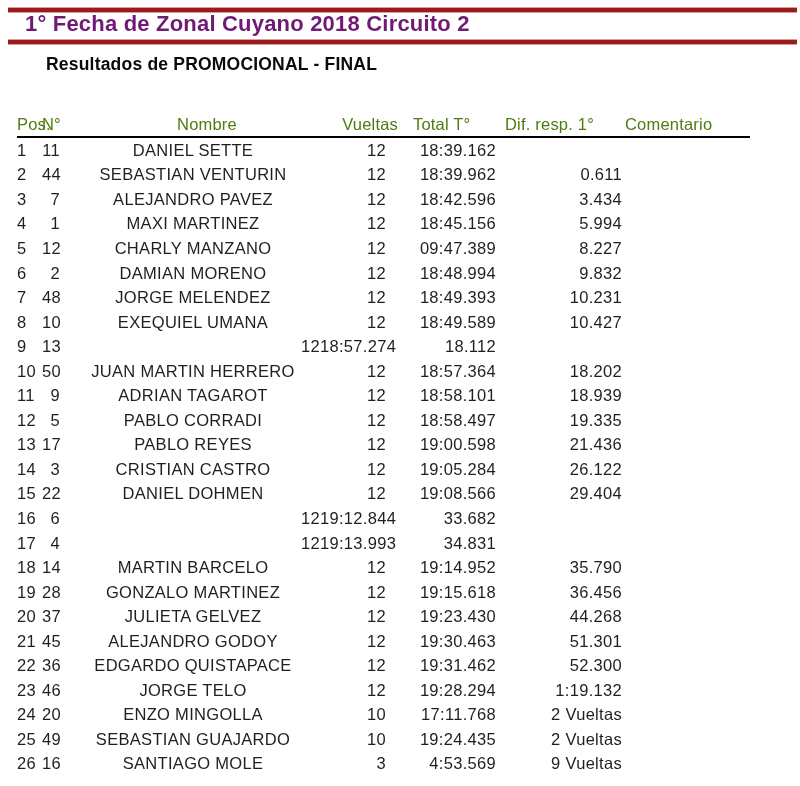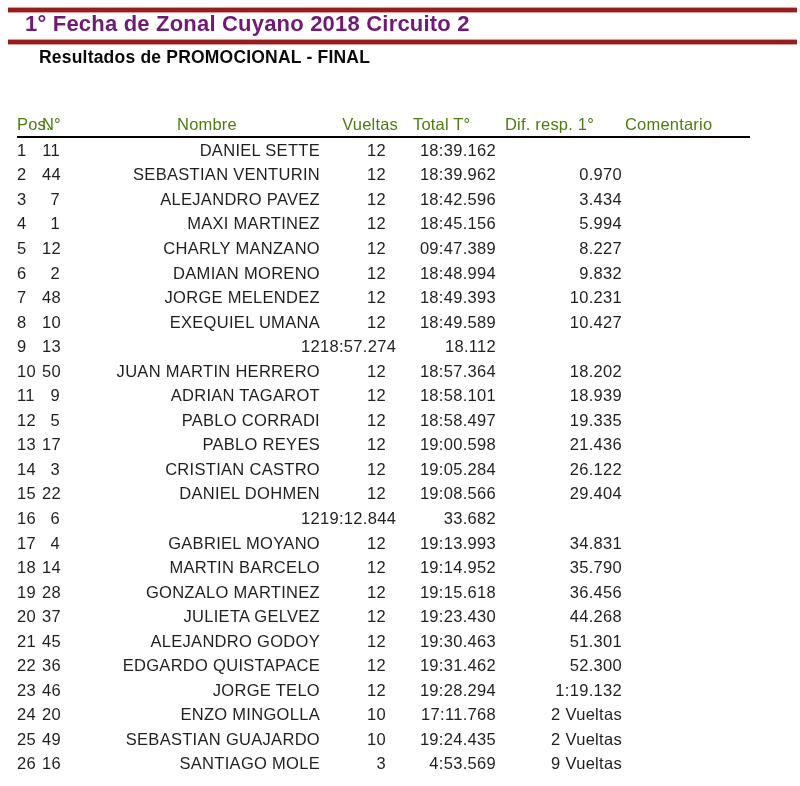--- a/index.html
+++ b/index.html
@@ -33,21 +33,21 @@
     font-size: 22px;
     font-weight: bold;
     letter-spacing: 0.2px;
     white-space: nowrap;
     color: #701a75;
   }
   .subtitle {
     position: absolute;
     top: 46px;
     left: 38px;
-    margin: 1px;
+    margin: 8px;
     font-size: 17.5px;
     font-weight: bold;
     letter-spacing: 0.2px;
     white-space: nowrap;
     color: #0a0a0a;
   }
   .thead {
     position: absolute;
     top: 112px;
     left: 0;
@@ -92,21 +92,21 @@
     height: 24.55px;
     align-items: center;
     font-size: 16.5px;
     letter-spacing: 0.3px;
     color: #1f1f1f;
     white-space: nowrap;
   }
   .c { overflow: visible; }
   .c-pos   { text-align: left; }
   .c-num   { text-align: right; }
-  .c-name  { text-align: right; }
+  .c-name  { text-align: center; }
   .c-laps  { text-align: right; }
   .c-total { text-align: right; }
   .c-dif   { text-align: right; }
   .c-comment { text-align: left; padding-left: 8px; }
 </style>
 </head>
 <body>
 
 <div class="page">
 
@@ -141,21 +141,21 @@
         <span class="c c-comment"></span>
       </div>
 
       <div class="row">
         <span class="c c-pos">2</span>
         <span class="c c-num">44</span>
         <span class="c c-spacer"></span>
         <span class="c c-name">SEBASTIAN VENTURIN</span>
         <span class="c c-laps">12</span>
         <span class="c c-total">18:39.962</span>
-        <span class="c c-dif">0.970</span>
+        <span class="c c-dif">0.611</span>
         <span class="c c-comment"></span>
       </div>
 
       <div class="row">
         <span class="c c-pos">3</span>
         <span class="c c-num">7</span>
         <span class="c c-spacer"></span>
         <span class="c c-name">ALEJANDRO PAVEZ</span>
         <span class="c c-laps">12</span>
         <span class="c c-total">18:42.596</span>
@@ -301,21 +301,20 @@
         <span class="c c-laps">12</span>
         <span class="c c-total">19:12.844</span>
         <span class="c c-dif">33.682</span>
         <span class="c c-comment"></span>
       </div>
 
       <div class="row">
         <span class="c c-pos">17</span>
         <span class="c c-num">4</span>
         <span class="c c-spacer"></span>
-        <span class="c c-name">GABRIEL MOYANO</span>
         <span class="c c-laps">12</span>
         <span class="c c-total">19:13.993</span>
         <span class="c c-dif">34.831</span>
         <span class="c c-comment"></span>
       </div>
 
       <div class="row">
         <span class="c c-pos">18</span>
         <span class="c c-num">14</span>
         <span class="c c-spacer"></span>

